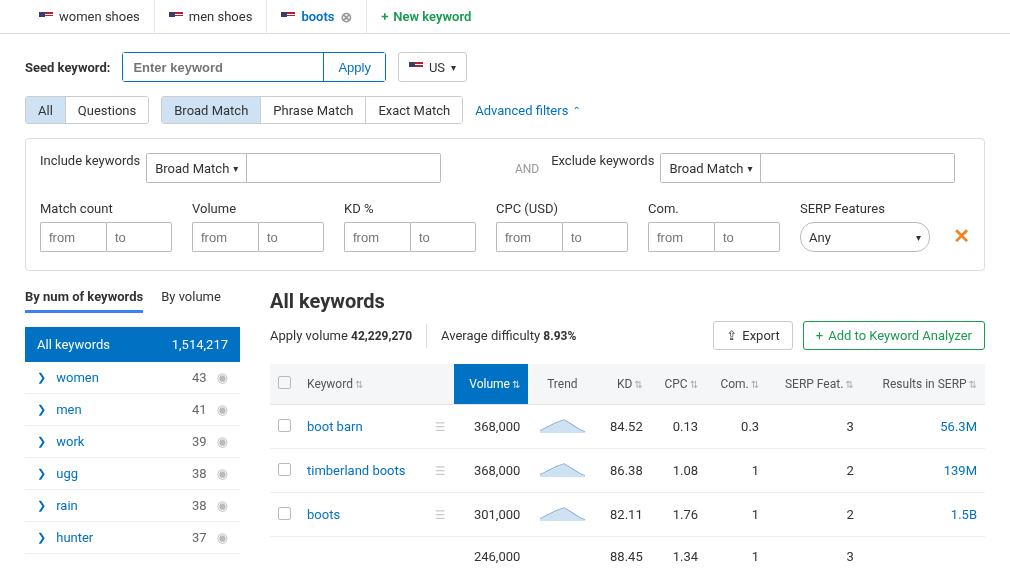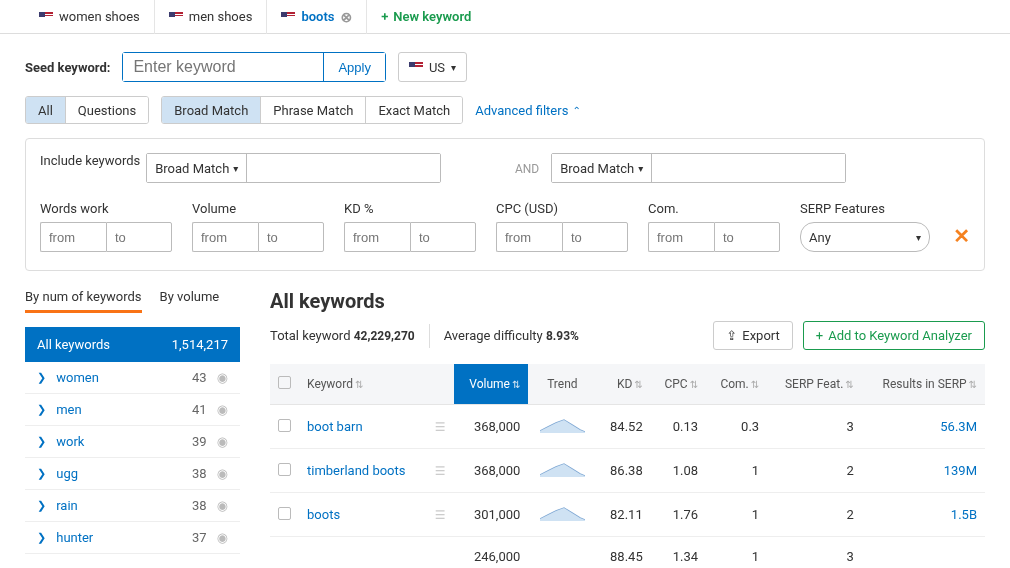--- a/index.html
+++ b/index.html
@@ -7,21 +7,21 @@
 .tabs { display: flex; align-items: center; border-bottom: 1px solid #ddd; padding: 0 25px; height: 34px; gap: 0; }
 .tab { display: flex; align-items: center; gap: 6px; padding: 8px 14px; cursor: pointer; color: #333; font-size: 13px; border-right: 1px solid #e5e5e5; height: 34px; }
 .tab.active { color: #0071c3; font-weight: 600; }
 .tab .close { color: #999; font-size: 14px; }
 .tab .flag { width: 14px; height: 10px; background: linear-gradient(to bottom, #b22234 0%, #b22234 15%, #fff 15%, #fff 30%, #b22234 30%, #b22234 45%, #fff 45%); position: relative; display: inline-block; }
 .tab .flag::before { content: ""; position: absolute; top: 0; left: 0; width: 6px; height: 5px; background: #3c3b6e; }
 .new-kw { color: #1a9b4e; font-weight: 600; padding: 8px 14px; cursor: pointer; display: flex; align-items: center; gap: 5px; }
 .seed-row { display: flex; align-items: center; gap: 12px; padding: 18px 25px 14px; }
 .seed-label { font-weight: 700; }
 .seed-wrap { display: flex; border: 1px solid #0071c3; border-radius: 3px; height: 30px; }
-.seed-input { border: none; padding: 5px 10px; width: 200px; outline: none; font-size: 16px; }
+.seed-input { border: none; padding: 5px 10px; width: 200px; outline: none; font-size: 13px; font-weight: bold; }
 .apply-btn { border: none; border-left: 1px solid #0071c3; background: #fff; color: #0071c3; padding: 0 14px; cursor: pointer; font-size: 13px; }
 .country-sel { display: flex; align-items: center; gap: 6px; border: 1px solid #ccc; border-radius: 3px; padding: 5px 10px; height: 30px; cursor: pointer; }
 .country-sel .flag { width: 14px; height: 10px; background: linear-gradient(to bottom, #b22234 0%, #b22234 15%, #fff 15%, #fff 30%, #b22234 30%, #b22234 45%, #fff 45%); position: relative; }
 .country-sel .flag::before { content: ""; position: absolute; top: 0; left: 0; width: 6px; height: 5px; background: #3c3b6e; }
 .filter-bar { display: flex; align-items: center; gap: 12px; padding: 0 25px 14px; }
 .pill-group { display: flex; border: 1px solid #ccc; border-radius: 3px; overflow: hidden; height: 28px; }
 .pill { padding: 5px 12px; cursor: pointer; background: #fff; font-size: 13px; display: flex; align-items: center; }
 .pill + .pill { border-left: 1px solid #ccc; }
 .pill.active { background: #cfe2f3; }
 .adv-link { color: #0071c3; cursor: pointer; display: flex; align-items: center; gap: 4px; }
@@ -38,21 +38,21 @@
 .range-wrap { display: flex; }
 .range-input { width: 66px; height: 30px; border: 1px solid #bbb; padding: 0 8px; font-size: 13px; outline: none; }
 .range-input:first-child { border-radius: 2px 0 0 2px; border-right: none; }
 .range-input:last-child { border-radius: 0 2px 2px 0; }
 .serp-sel { width: 130px; height: 30px; border: 1px solid #bbb; border-radius: 14px; padding: 0 8px; display: flex; align-items: center; justify-content: space-between; cursor: pointer; }
 .clear-x { color: #f58220; font-size: 20px; font-weight: 700; cursor: pointer; padding-bottom: 4px; margin-left: auto; }
 .main { display: flex; padding: 0 25px 20px; gap: 30px; }
 .sidebar { width: 215px; }
 .side-tabs { display: flex; gap: 18px; margin-bottom: 14px; font-size: 13px; }
 .side-tab { padding-bottom: 6px; cursor: pointer; }
-.side-tab.active { border-bottom: 3px solid #f97316; font-weight: 400; }
+.side-tab.active { border-bottom: 3px solid #3b82f6; font-weight: 700; }
 .kw-group-head { background: #0071c3; color: #fff; display: flex; justify-content: space-between; padding: 10px 12px; font-size: 13px; }
 .kw-group-item { display: flex; align-items: center; padding: 8px 12px; border-bottom: 1px solid #eee; font-size: 13px; cursor: pointer; }
 .kw-group-item .chev { color: #0071c3; margin-right: 10px; font-size: 11px; }
 .kw-group-item .name { color: #0071c3; flex: 1; }
 .kw-group-item .count { color: #666; margin-right: 10px; }
 .kw-group-item .eye { color: #bbb; }
 .content { flex: 1; }
 .content-head { font-size: 20px; font-weight: 700; margin-bottom: 8px; }
 .stats-row { display: flex; align-items: center; gap: 14px; margin-bottom: 14px; }
 .stat { font-size: 13px; }
@@ -137,32 +137,33 @@
       <div class="adv-wrap">
         <div class="match-sel">
             <span>Broad Match</span>
             <span class="caret">▾</span>
           </div>
         <input class="adv-input" style="">
       </div>
     </div>
     <span class="and-label">AND</span>
     <div class="adv-block">
+      <span class="adv-label">Exclude keywords</span>
       <div class="adv-wrap">
         <div class="match-sel">
             <span>Broad Match</span>
             <span class="caret">▾</span>
           </div>
         <input class="adv-input" style="">
       </div>
     </div>
   </div>
   <div class="adv-row2">
     <div class="range-block">
-        <span class="adv-label">Words work</span>
+        <span class="adv-label">Match count</span>
         <div class="range-wrap">
           <input class="range-input" placeholder="from" style="">
           <input class="range-input" placeholder="to" style="">
         </div>
       </div>
     <div class="range-block">
         <span class="adv-label">Volume</span>
         <div class="range-wrap">
           <input class="range-input" placeholder="from" style="">
           <input class="range-input" placeholder="to" style="">
@@ -246,21 +247,21 @@
           <span class="name">hunter</span>
           <span class="count">37</span>
           <span class="eye">◉</span>
         </div>
       </div>
   </div>
 
   <div class="content">
     <div class="content-head">All keywords</div>
     <div class="stats-row">
-      <div class="stat"><span>Total keyword</span> <span class="val">42,229,270</span></div>
+      <div class="stat"><span>Apply volume</span> <span class="val">42,229,270</span></div>
       <div class="stat-sep"></div>
       <div class="stat"><span>Average difficulty</span> <span class="val">8.93%</span></div>
       <div class="actions">
         <div class="btn">
             <span>⇪</span>
             <span>Export</span>
           </div>
         <div class="btn green">
             <span>+</span>
             <span>Add to Keyword Analyzer</span>

